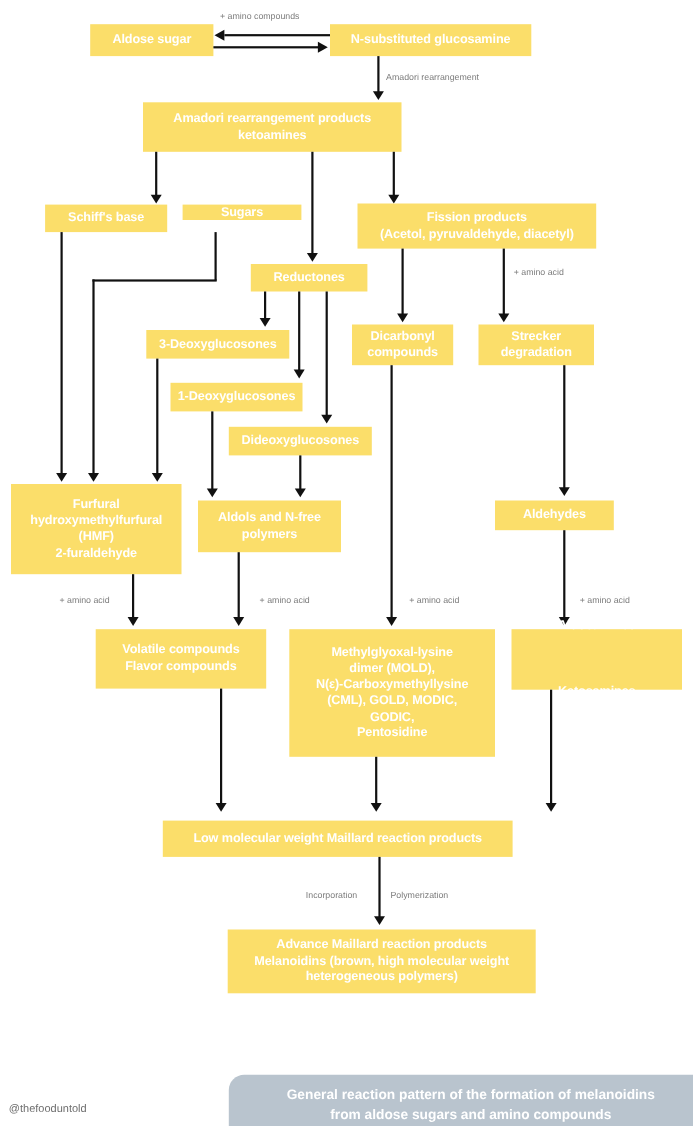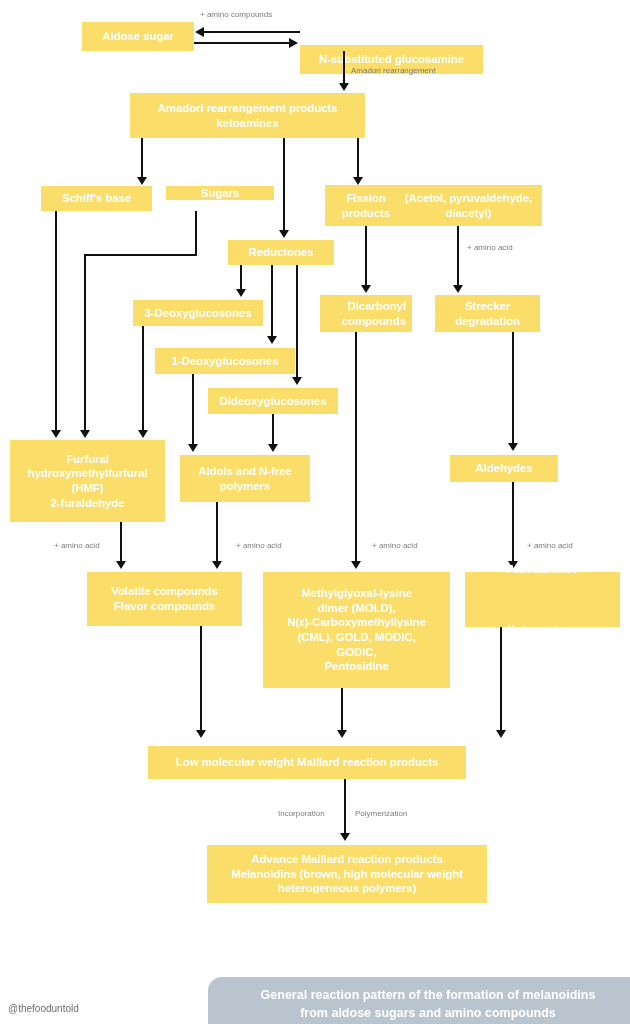--- a/index.html
+++ b/index.html
@@ -104,21 +104,21 @@
 </style>
 </head>
 <body>
 
 <div id="canvas">
 
   <div class="node" style="left:82px; top:22px; width:112px; height:29px;">
     <span>Aldose sugar</span>
   </div>
 
-  <div class="node" style="left:300px; top:22px; width:183px; height:29px;margin-top:23px;">
+  <div class="node" style="left:300px; top:22px; width:183px; height:29px;">
     <span>N-substituted glucosamine</span>
   </div>
 
   <div class="hline" style="left:204px; top:31px; width:96px;"></div>
   <div class="arrowhead-left" style="left:195px; top:27px;"></div>
 
   <div class="hline" style="left:194px; top:42px; width:96px;"></div>
   <div class="arrowhead-right" style="left:289px; top:38px;"></div>
 
   <div class="edge-label" style="left:200px; top:10px;">+ amino compounds</div>
@@ -142,21 +142,21 @@
   <div class="arrowhead-down" style="left:353px; top:177px;"></div>
 
   <div class="node" style="left:41px; top:186px; width:111px; height:25px;">
     <span>Schiff's base</span>
   </div>
 
   <div class="node" style="left:166px; top:186px; width:108px; height:14px;">
     <span>Sugars</span>
   </div>
 
-  <div class="node" style="left:325px; top:185px; width:217px; height:41px; flex-direction:row;">
+  <div class="node" style="left:325px; top:185px; width:217px; height:41px; flex-direction:column;">
     <span>Fission products</span>
     <span>(Acetol, pyruvaldehyde, diacetyl)</span>
   </div>
 
   <div class="vline" style="left:55px; top:211px; height:220px;"></div>
   <div class="arrowhead-down" style="left:51px; top:430px;"></div>
 
   <div class="vline" style="left:195px; top:211px; height:44px;"></div>
   <div class="hline" style="left:84px; top:254px; width:113px;"></div>
   <div class="vline" style="left:84px; top:254px; height:177px;"></div>
@@ -175,42 +175,42 @@
 
   <div class="vline" style="left:240px; top:265px; height:25px;"></div>
   <div class="arrowhead-down" style="left:236px; top:289px;"></div>
 
   <div class="vline" style="left:271px; top:265px; height:72px;"></div>
   <div class="arrowhead-down" style="left:267px; top:336px;"></div>
 
   <div class="vline" style="left:296px; top:265px; height:113px;"></div>
   <div class="arrowhead-down" style="left:292px; top:377px;"></div>
 
-  <div class="node" style="left:320px; top:295px; width:92px; height:37px; flex-direction:column;align-items:flex-end;">
+  <div class="node" style="left:320px; top:295px; width:92px; height:37px; flex-direction:column;">
     <span>Dicarbonyl</span>
     <span>compounds</span>
   </div>
 
   <div class="node" style="left:435px; top:295px; width:105px; height:37px; flex-direction:column;">
     <span>Strecker</span>
     <span>degradation</span>
   </div>
 
   <div class="vline" style="left:355px; top:332px; height:230px;"></div>
   <div class="arrowhead-down" style="left:351px; top:561px;"></div>
   <div class="edge-label" style="left:372px; top:541px;">+ amino acid</div>
 
   <div class="vline" style="left:512px; top:332px; height:112px;"></div>
   <div class="arrowhead-down" style="left:508px; top:443px;"></div>
 
   <div class="node" style="left:133px; top:300px; width:130px; height:26px;">
     <span>3-Deoxyglucosones</span>
   </div>
 
-  <div class="node" style="left:155px; top:348px; width:140px; height:26px;">
+  <div class="node" style="left:155px; top:348px; width:120px; height:26px;">
     <span>1-Deoxyglucosones</span>
   </div>
 
   <div class="node" style="left:208px; top:388px; width:130px; height:26px;">
     <span>Dideoxyglucosones</span>
   </div>
 
   <div class="vline" style="left:142px; top:326px; height:105px;"></div>
   <div class="arrowhead-down" style="left:138px; top:430px;"></div>
 

